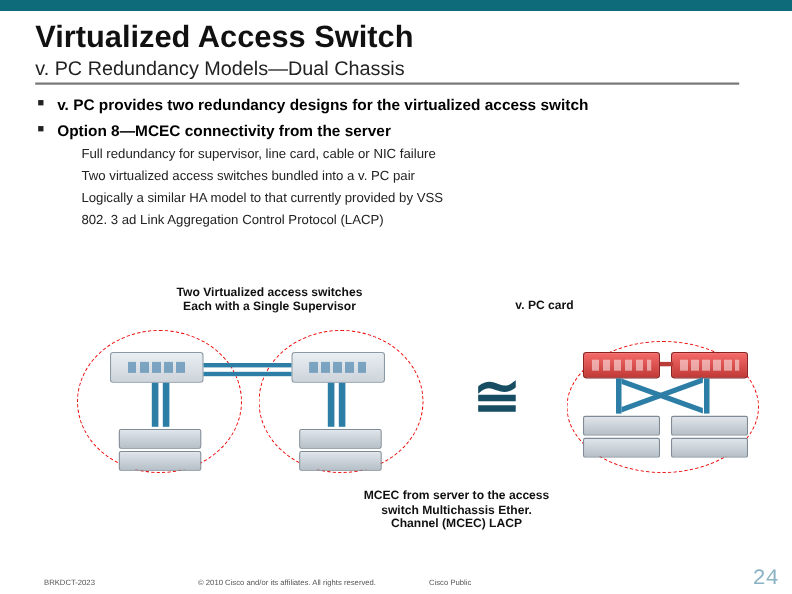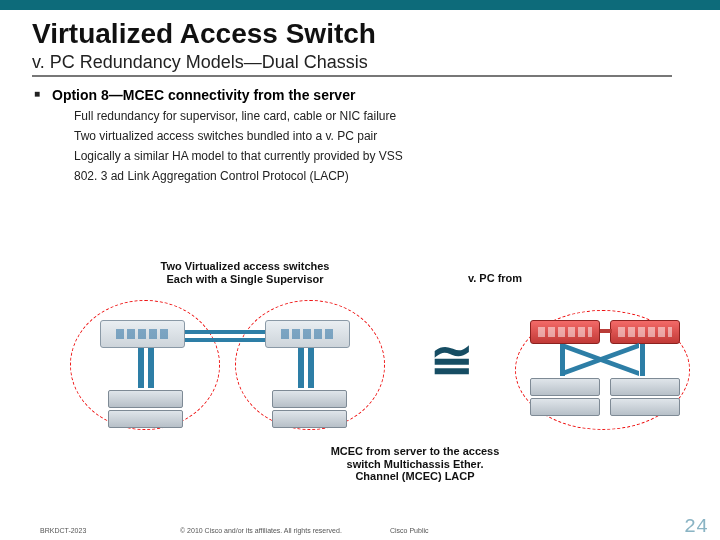--- a/index.html
+++ b/index.html
@@ -41,33 +41,36 @@
 
 <div class="topbar"></div>
 
 <div class="content">
   <div class="title">Virtualized Access Switch</div>
   <div class="subtitle">v. PC Redundancy Models—Dual Chassis</div>
   <div class="rule"></div>
 
   <ul class="bullets">
     <li>
+      <span>v. PC provides two redundancy designs for the virtualized access switch</span>
+    </li>
+    <li>
       <span>Option 8—MCEC connectivity from the server</span>
       <ul class="sublist">
         <li>Full redundancy for supervisor, line card, cable or NIC failure</li>
         <li>Two virtualized access switches bundled into a v. PC pair</li>
         <li>Logically a similar HA model to that currently provided by VSS</li>
         <li>802. 3 ad Link Aggregation Control Protocol (LACP)</li>
       </ul>
     </li>
   </ul>
 
   <div class="diagram-area">
     <div class="annot-left diagram-label">Two Virtualized access switches  Each with a Single Supervisor</div>
-    <div class="annot-right diagram-label">v. PC from</div>
+    <div class="annot-right diagram-label">v. PC card</div>
 
     <div class="cluster c1"></div>
     <div class="cluster c2"></div>
     <div class="cluster c3"></div>
 
     <div class="switch" style="left:40px; top:60px;"></div>
     <div class="switch" style="left:205px; top:60px;"></div>
     <div class="link" style="left:78px; top:88px; width:6px; height:40px;"></div>
     <div class="link" style="left:88px; top:88px; width:6px; height:40px;"></div>
     <div class="link" style="left:238px; top:88px; width:6px; height:40px;"></div>

